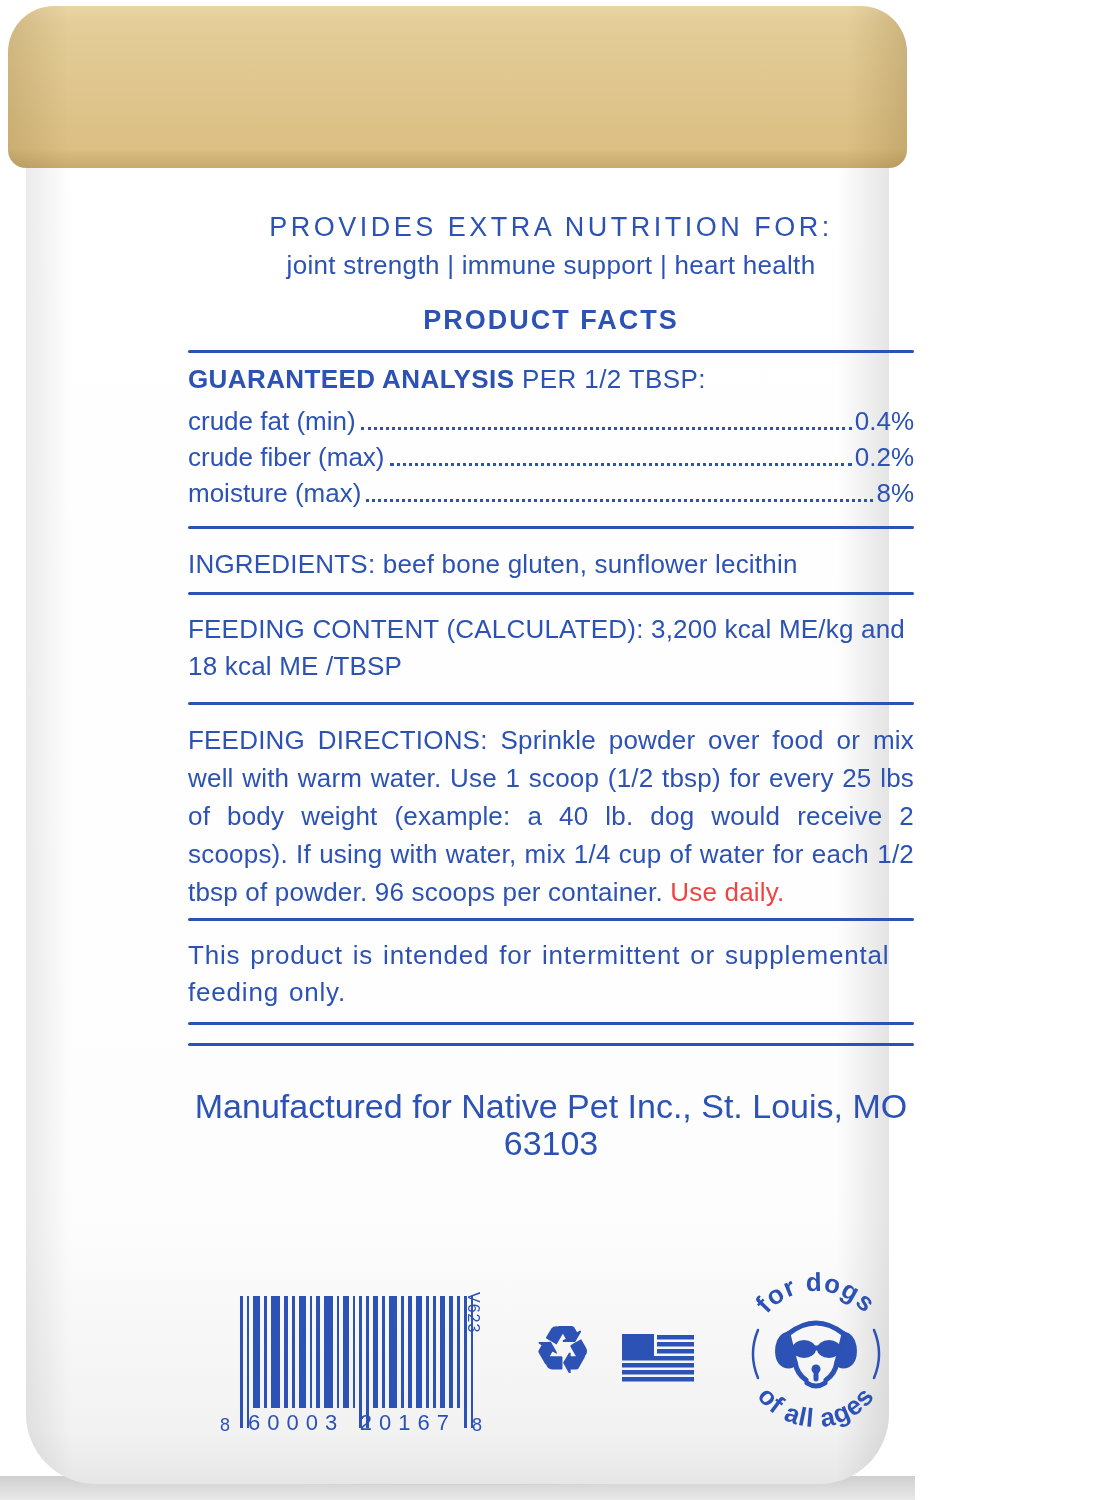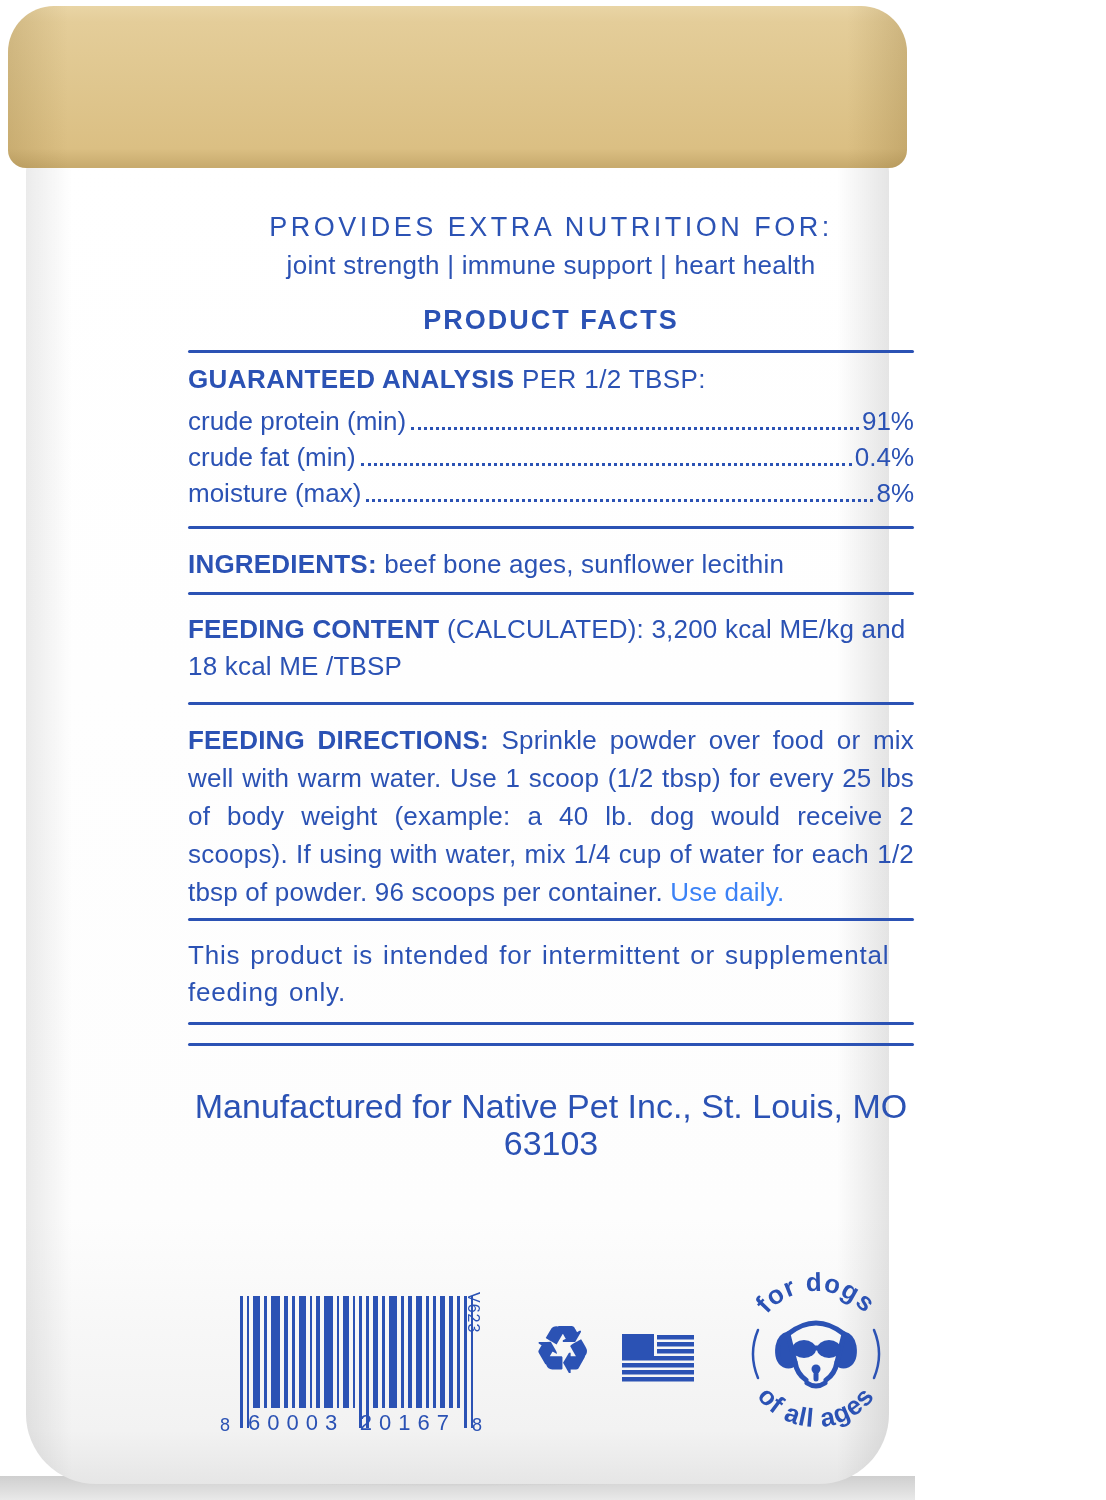--- a/index.html
+++ b/index.html
@@ -41,25 +41,25 @@
   .r4 { margin-top:17px; } .r5 { margin-top:7px;  } .r6 { margin-top:11px; }
   .r7 { margin-top:18px; }
   .ga-head { margin-top:10px; font-size:26px; line-height:33px; font-weight:700; letter-spacing:0.4px; }
   .ga-head .light { font-weight:400;text-align:center; }
   .ga-rows { margin-top:7px; }
   .ga-row { display:flex; align-items:flex-end; font-size:26px; line-height:36px; }
   .ga-label { white-space:nowrap; }
   .ga-leader { flex:1 1 auto; border-bottom:3px dotted #2b52b4; margin:0 3px 9px 5px; min-width:30px; }
   .ga-value { white-space:nowrap; }
   .para { font-size:26px; line-height:37px; letter-spacing:0.2px; }
-  .bold { font-weight:700; }
+  .bold { font-weight:400; }
   .sec-ingredients { margin-top:18px; line-height:34px; }
   .sec-calorie { margin-top:16px; }
   .sec-feeding { margin-top:16px; line-height:38px; text-align:justify; }
-  .gold { color:#3b82f6; }
+  .gold { color:#ef4444; }
   .sec-supplemental { margin-top:16px; letter-spacing:0.8px; word-spacing:2px; }
   .sec-noclaims { margin-top:15px; line-height:34px; text-align:justify; text-align-last:justify; letter-spacing:0.5px; }
   .sec-mfr { margin-top:42px; font-size:34px; line-height:37px; text-align:center; }
 
   
   .barcode-wrap { position:absolute; left:220px; top:1292px; width:282px; height:150px; color:#2b52b4; }
   .bars { position:absolute; left:20px; top:4px; height:112px; display:flex; align-items:flex-start; }
   .bar { background:#2b52b4; height:112px; margin-right:4px; }
   .bar.tall { height:132px; }
   .bc-digits { position:absolute; left:0; top:118px; width:262px; display:flex; align-items:flex-end; font-size:22px; }
@@ -89,39 +89,39 @@
     <div class="h-provides center">PROVIDES EXTRA NUTRITION FOR:</div>
     <div class="h-benefits center">joint strength | immune support | heart health</div>
     <div class="h-facts center">PRODUCT FACTS</div>
 
     <div class="rule r1"></div>
 
     <div class="ga-head"><span>GUARANTEED ANALYSIS</span><span class="light"> PER 1/2 TBSP:</span></div>
 
     <div class="ga-rows">
       <div class="ga-row">
-        <span class="ga-label">crude protein (min)</span>
-        <span class="ga-leader"></span>
-        <span class="ga-value">91%</span>
-      </div>
-      <div class="ga-row">
         <span class="ga-label">crude fat (min)</span>
         <span class="ga-leader"></span>
         <span class="ga-value">0.4%</span>
+      </div>
+      <div class="ga-row">
+        <span class="ga-label">crude fiber (max)</span>
+        <span class="ga-leader"></span>
+        <span class="ga-value">0.2%</span>
       </div>
       <div class="ga-row">
         <span class="ga-label">moisture (max)</span>
         <span class="ga-leader"></span>
         <span class="ga-value">8%</span>
       </div>
     </div>
 
     <div class="rule r2"></div>
 
-    <div class="para sec-ingredients"><span class="bold">INGREDIENTS:</span><span> beef bone ages, sunflower lecithin</span></div>
+    <div class="para sec-ingredients"><span class="bold">INGREDIENTS:</span><span> beef bone gluten, sunflower lecithin</span></div>
 
     <div class="rule r3"></div>
 
     <div class="para sec-calorie"><span class="bold">FEEDING CONTENT</span><span> (CALCULATED): 3,200 kcal ME/kg and 18 kcal ME /TBSP</span></div>
 
     <div class="rule r4"></div>
 
     <div class="para sec-feeding"><span class="bold">FEEDING DIRECTIONS:</span><span> Sprinkle powder over food or mix well with warm water. Use 1 scoop (1/2 tbsp) for every 25 lbs of body weight (example: a 40 lb. dog would receive 2 scoops). If using with water, mix 1/4 cup of water for each 1/2 tbsp of powder. 96 scoops per container. </span><span class="gold">Use daily.</span></div>
 
     <div class="rule r5"></div>

